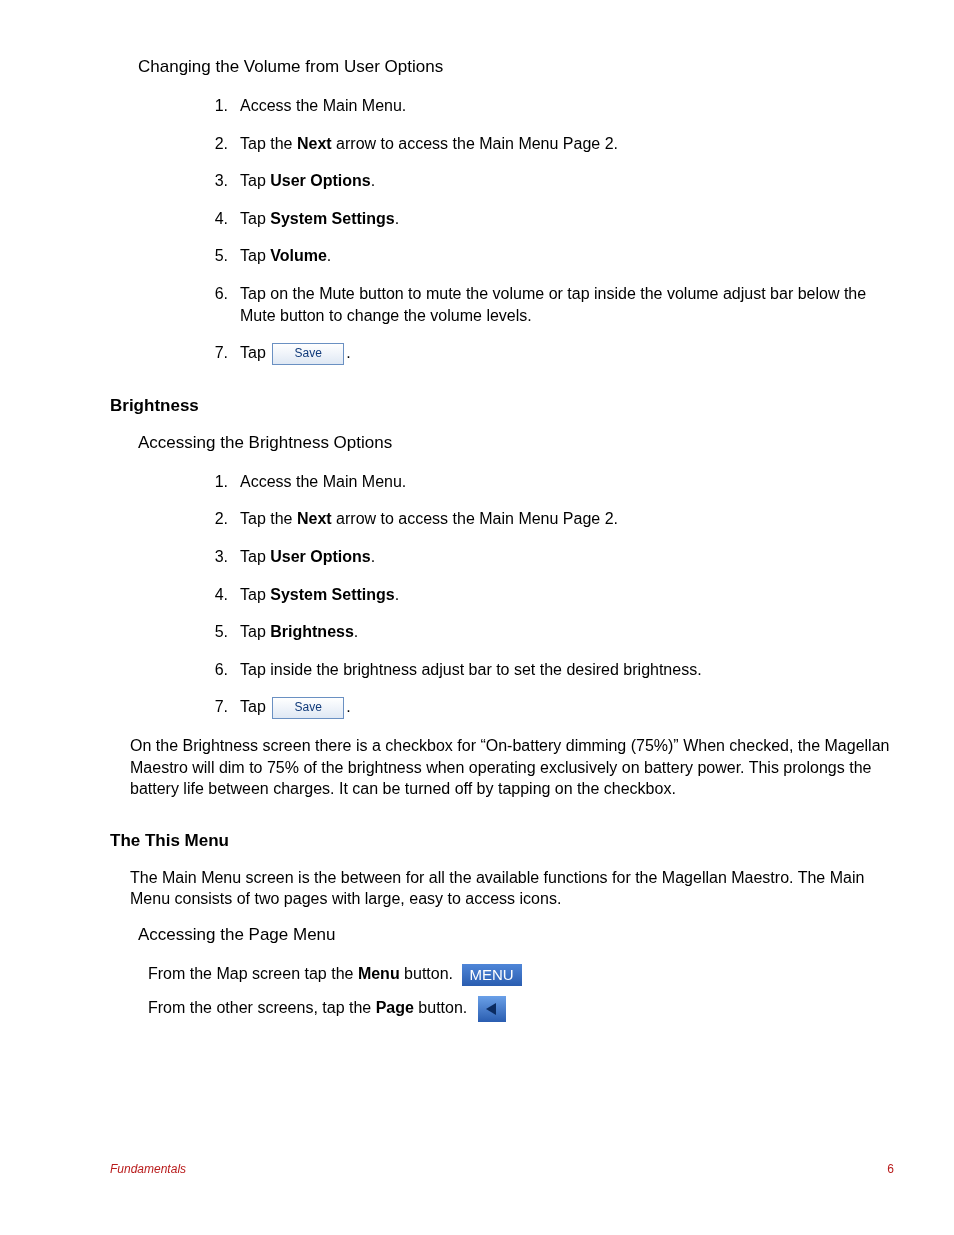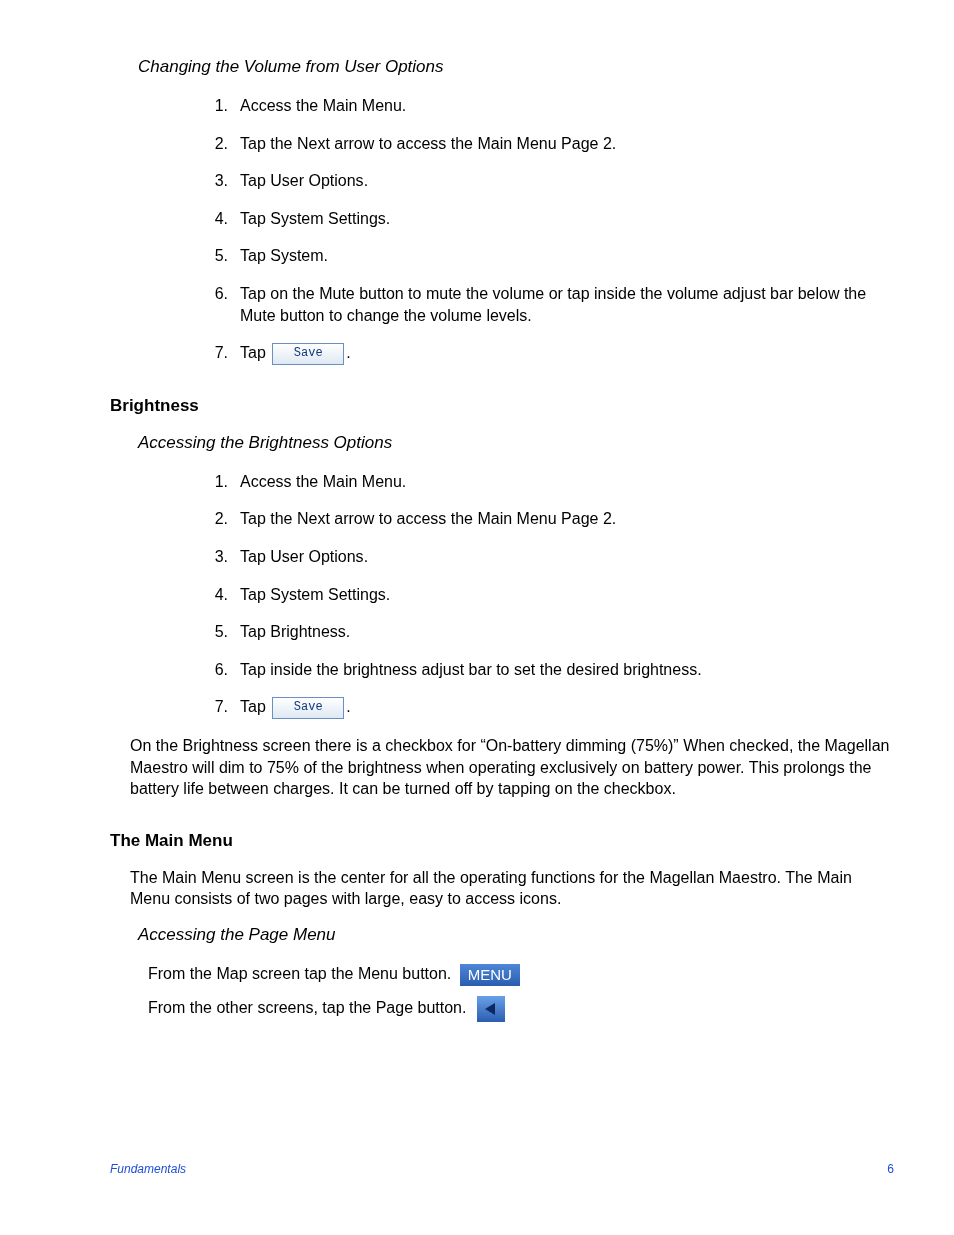--- a/index.html
+++ b/index.html
@@ -7,38 +7,38 @@
     width:954px;
     height:1235px;
     font-family:Arial,Helvetica,sans-serif;
     color:#000;
     position:relative;
     box-sizing:border-box;
     padding:56px 60px 0 110px;
     font-size:16px;
     line-height:1.35;
   }
-  .sub-it{font-style:italic;font-size:17px;margin:0 0 16px 28px;}
+  .sub-it{font-size:17px;margin:0 0 16px 28px;}
   .h-bold{font-weight:bold;font-size:17px;margin:30px 0 14px 0;}
   ol.steps{list-style:none;padding:0;margin:0 0 14px 96px;}
   ol.steps li{margin:0 0 16px 0;position:relative;padding-left:34px;}
   ol.steps li .num{position:absolute;left:0;top:0;width:22px;text-align:right;}
-  .bold{font-weight:normal;}
+  .bold{font-weight:bold;}
   .ital{}
   .para{margin:0 0 14px 20px;}
   .para2{margin:4px 0 10px 38px;}
   .save-btn{
     display:inline-block;
     width:70px;
     height:20px;
     vertical-align:middle;
     border:1px solid #6a90c2;
     background:linear-gradient(#fff,#dfe8f4);
     color:#103a7a;
-    font-family:Liberation Mono, monospace;
+    font-family:Liberation Sans, sans-serif;
     font-size:12px;
     line-height:18px;
     text-align:center;
     margin:0 2px;
   }
   .menu-btn{
     display:inline-block;
     width:60px;
     height:22px;
     vertical-align:middle;
@@ -59,57 +59,57 @@
     margin-left:6px;
     position:relative;
   }
   .back-btn svg{position:absolute;left:6px;top:5px;}
   .footer{
     position:absolute;
     left:110px;
     right:60px;
     bottom:58px;
     font-size:12px;
-    color:#1d4ed8;
+    color:#b91c1c;
   }
   .footer .section{font-style:italic;}
   .footer .pnum{float:right;font-style:normal;}
 </style>
 </head>
 <body>
 
 <div class="sub-it">Changing the Volume from User Options</div>
 <ol class="steps" id="steps-volume">
     <li><span class="num">1.</span>Access the <span class="ital">Main Menu</span>.</li>
     <li><span class="num">2.</span>Tap the <span class="bold">Next</span> arrow to access the <span class="ital">Main Menu Page 2</span>.</li>
     <li><span class="num">3.</span>Tap <span class="bold">User Options</span>.</li>
     <li><span class="num">4.</span>Tap <span class="bold">System Settings</span>.</li>
-    <li><span class="num">5.</span>Tap <span class="bold">System</span>.</li>
+    <li><span class="num">5.</span>Tap <span class="bold">Volume</span>.</li>
     <li><span class="num">6.</span>Tap on the Mute button to mute the volume or tap inside the volume adjust bar below the Mute button to change the volume levels.</li>
     <li><span class="num">7.</span>Tap <span class="save-btn">Save</span>.</li>
   </ol>
 
 <div class="h-bold">Brightness</div>
 <div class="sub-it">Accessing the Brightness Options</div>
 <ol class="steps" id="steps-brightness">
     <li><span class="num">1.</span>Access the <span class="ital">Main Menu</span>.</li>
     <li><span class="num">2.</span>Tap the <span class="bold">Next</span> arrow to access the <span class="ital">Main Menu Page 2</span>.</li>
     <li><span class="num">3.</span>Tap <span class="bold">User Options</span>.</li>
     <li><span class="num">4.</span>Tap <span class="bold">System Settings</span>.</li>
     <li><span class="num">5.</span>Tap <span class="bold">Brightness</span>.</li>
     <li><span class="num">6.</span>Tap inside the brightness adjust bar to set the desired brightness.</li>
     <li><span class="num">7.</span>Tap <span class="save-btn">Save</span>.</li>
   </ol>
 <div class="para">
   <span>On the </span><span class="ital">Brightness</span><span> screen there is a checkbox for “On-battery dimming (75%)”  When checked, the Magellan Maestro will dim to 75% of the brightness when operating exclusively on battery power. This prolongs the battery life between charges.  It can be turned off by tapping on the checkbox.</span>
 </div>
 
-<div class="h-bold">The Main Menu</div>
+<div class="h-bold">The This Menu</div>
 <div class="para">
-  <span>The </span><span class="ital">Main Menu</span><span> screen is the center for all the operating functions for the Magellan Maestro.  The </span><span class="ital">Main Menu</span><span> consists of two pages with large, easy to access icons.</span>
+  <span>The </span><span class="ital">Main Menu</span><span> screen is the between for all the available functions for the Magellan Maestro.  The </span><span class="ital">Main Menu</span><span> consists of two pages with large, easy to access icons.</span>
 </div>
 <div class="sub-it">Accessing the Page Menu</div>
 <div class="para2">
   <span>From the </span><span class="ital">Map</span><span> screen tap the </span><span class="bold">Menu</span><span> button.</span>
   <span class="menu-btn">MENU</span>
 </div>
 <div class="para2">
   <span>From the other screens, tap the </span><span class="bold">Page</span><span> button.</span>
   <span class="back-btn">
     <svg width="16" height="16" viewBox="0 0 16 16">

